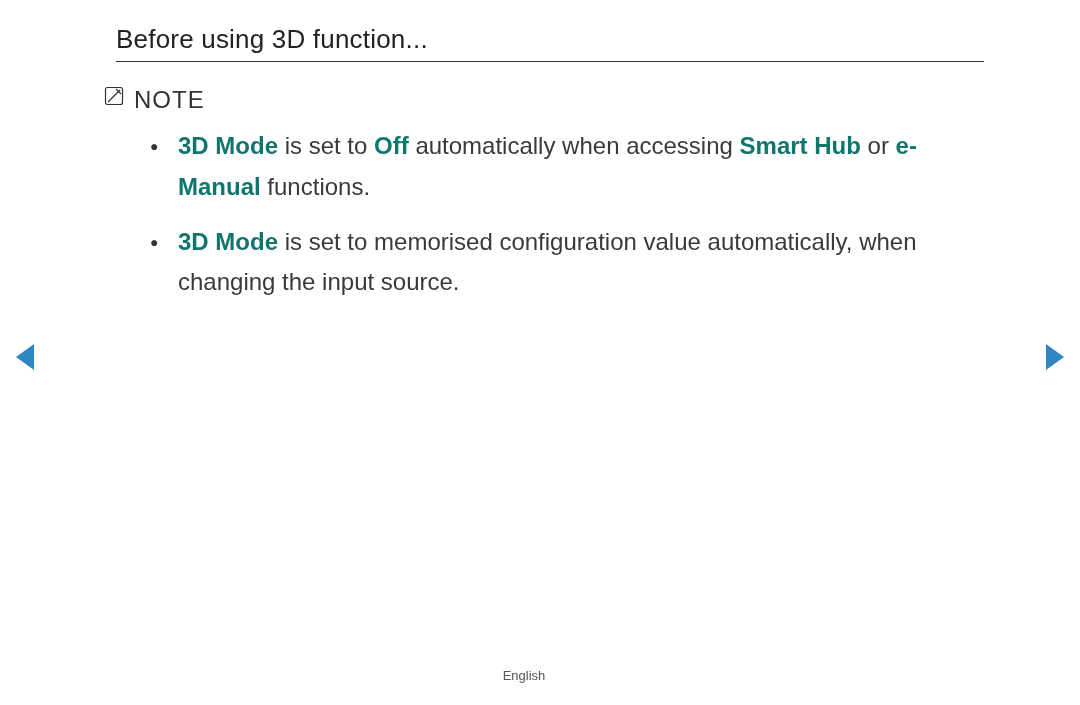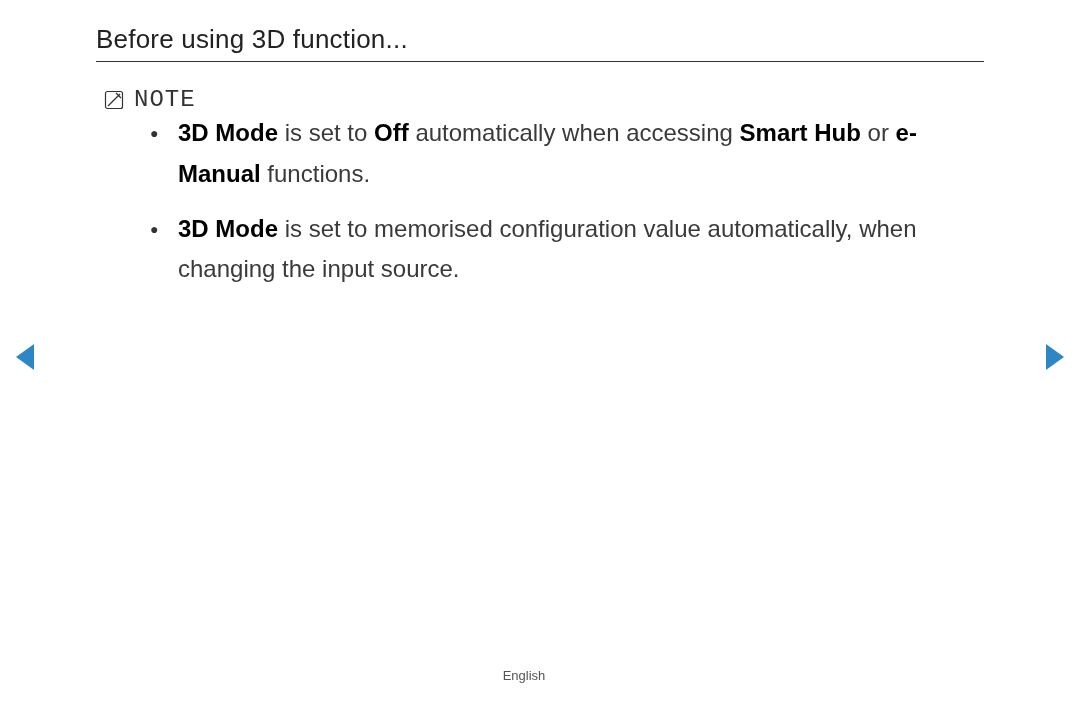--- a/index.html
+++ b/index.html
@@ -1,25 +1,25 @@
 <!DOCTYPE html>
 <html><head>
 <meta charset="utf-8">
 <style>
   * { box-sizing: border-box; margin: 0; padding: 0; }
   html, body { width: 1080px; height: 705px; background: #fff; font-family: Arial, Helvetica, sans-serif; color: #333; }
   .page { position: relative; width: 1080px; height: 705px; padding: 24px 96px 0 96px; }
-  .title { font-size: 26px; font-weight: 400; color: #222; padding-bottom: 6px; border-bottom: 1px solid #333; margin-bottom: 24px; letter-spacing: 0.2px; }
-  .note-row { display: flex; align-items: center; gap: 10px; margin-bottom: 0; padding-left: 8px; font-family: Liberation Mono, monospace; }
+  .title { font-size: 26px; font-weight: 400; color: #222; padding-bottom: 6px; border-bottom: 1px solid #333; margin-bottom: 24px; letter-spacing: 0.2px; margin-left: 20px; }
+  .note-row { display: flex; gap: 10px; margin-bottom: 12px; padding-left: 8px; }
   .note-icon { width: 20px; height: 20px; }
   .note-label { font-size: 24px; letter-spacing: 1px; color: #333; }
   .bullets { list-style: none; padding-left: 54px; }
   .bullets li { position: relative; font-size: 24px; line-height: 1.7; color: #3a3a3a; margin-bottom: 14px; padding-left: 28px; }
   .bullets li::before { content: "●"; position: absolute; left: 0; top: 0; font-size: 14px; line-height: 40px; color: #333; }
-  .hl { color: #000000; font-weight: 700; }
+  .hl { color: #0f766e; font-weight: 700; }
   .nav-left, .nav-right { position: absolute; top: 342px; cursor: pointer; }
   .nav-left { left: 14px; }
   .nav-right { right: 14px; }
   .nav-svg { width: 24px; height: 30px; display: block; }
   .footer-lang { position: absolute; bottom: 22px; left: 0; width: 1048px; text-align: center; font-size: 13px; color: #555; }
 </style>
 </head>
 <body>
 
 <div class="page">

